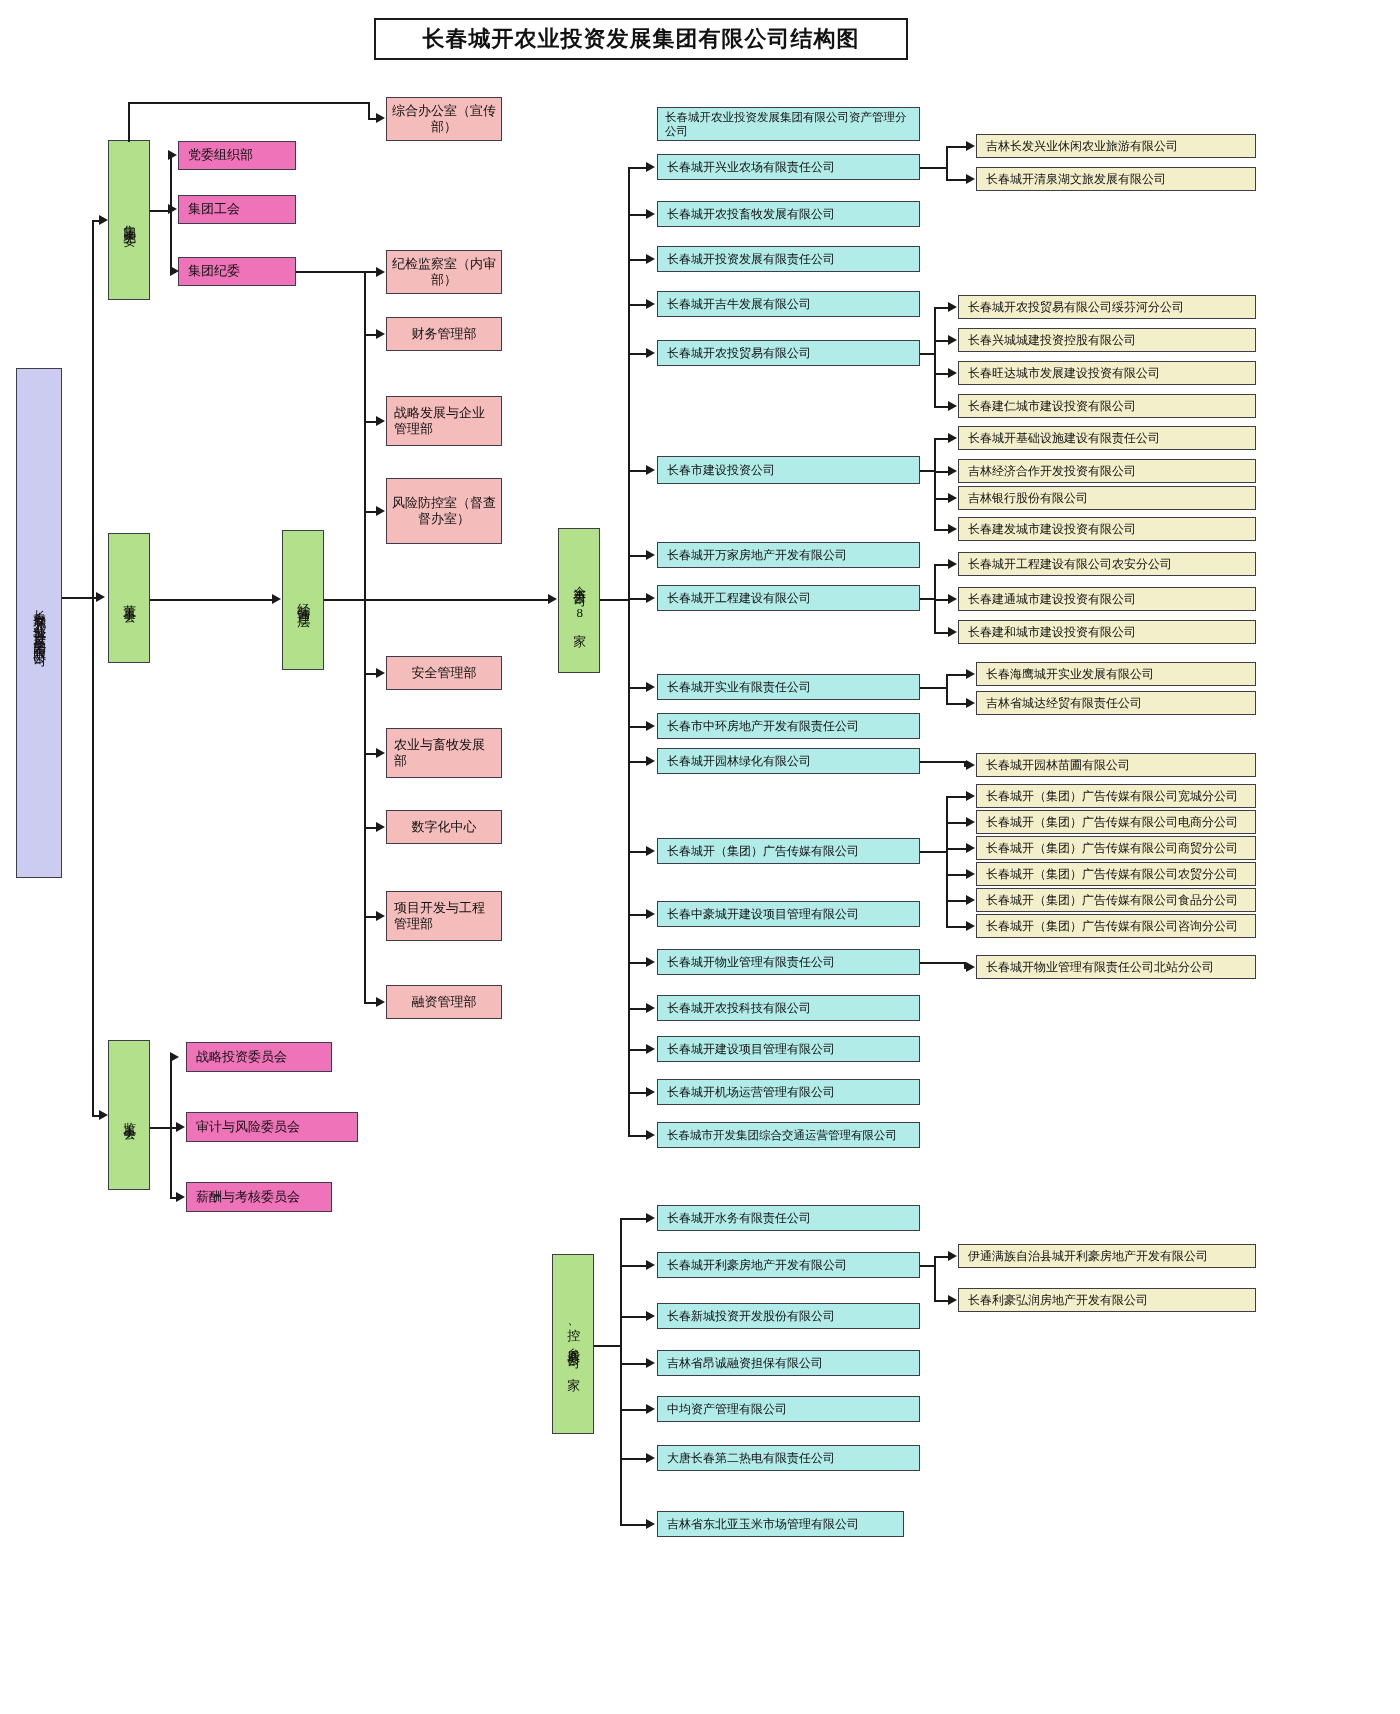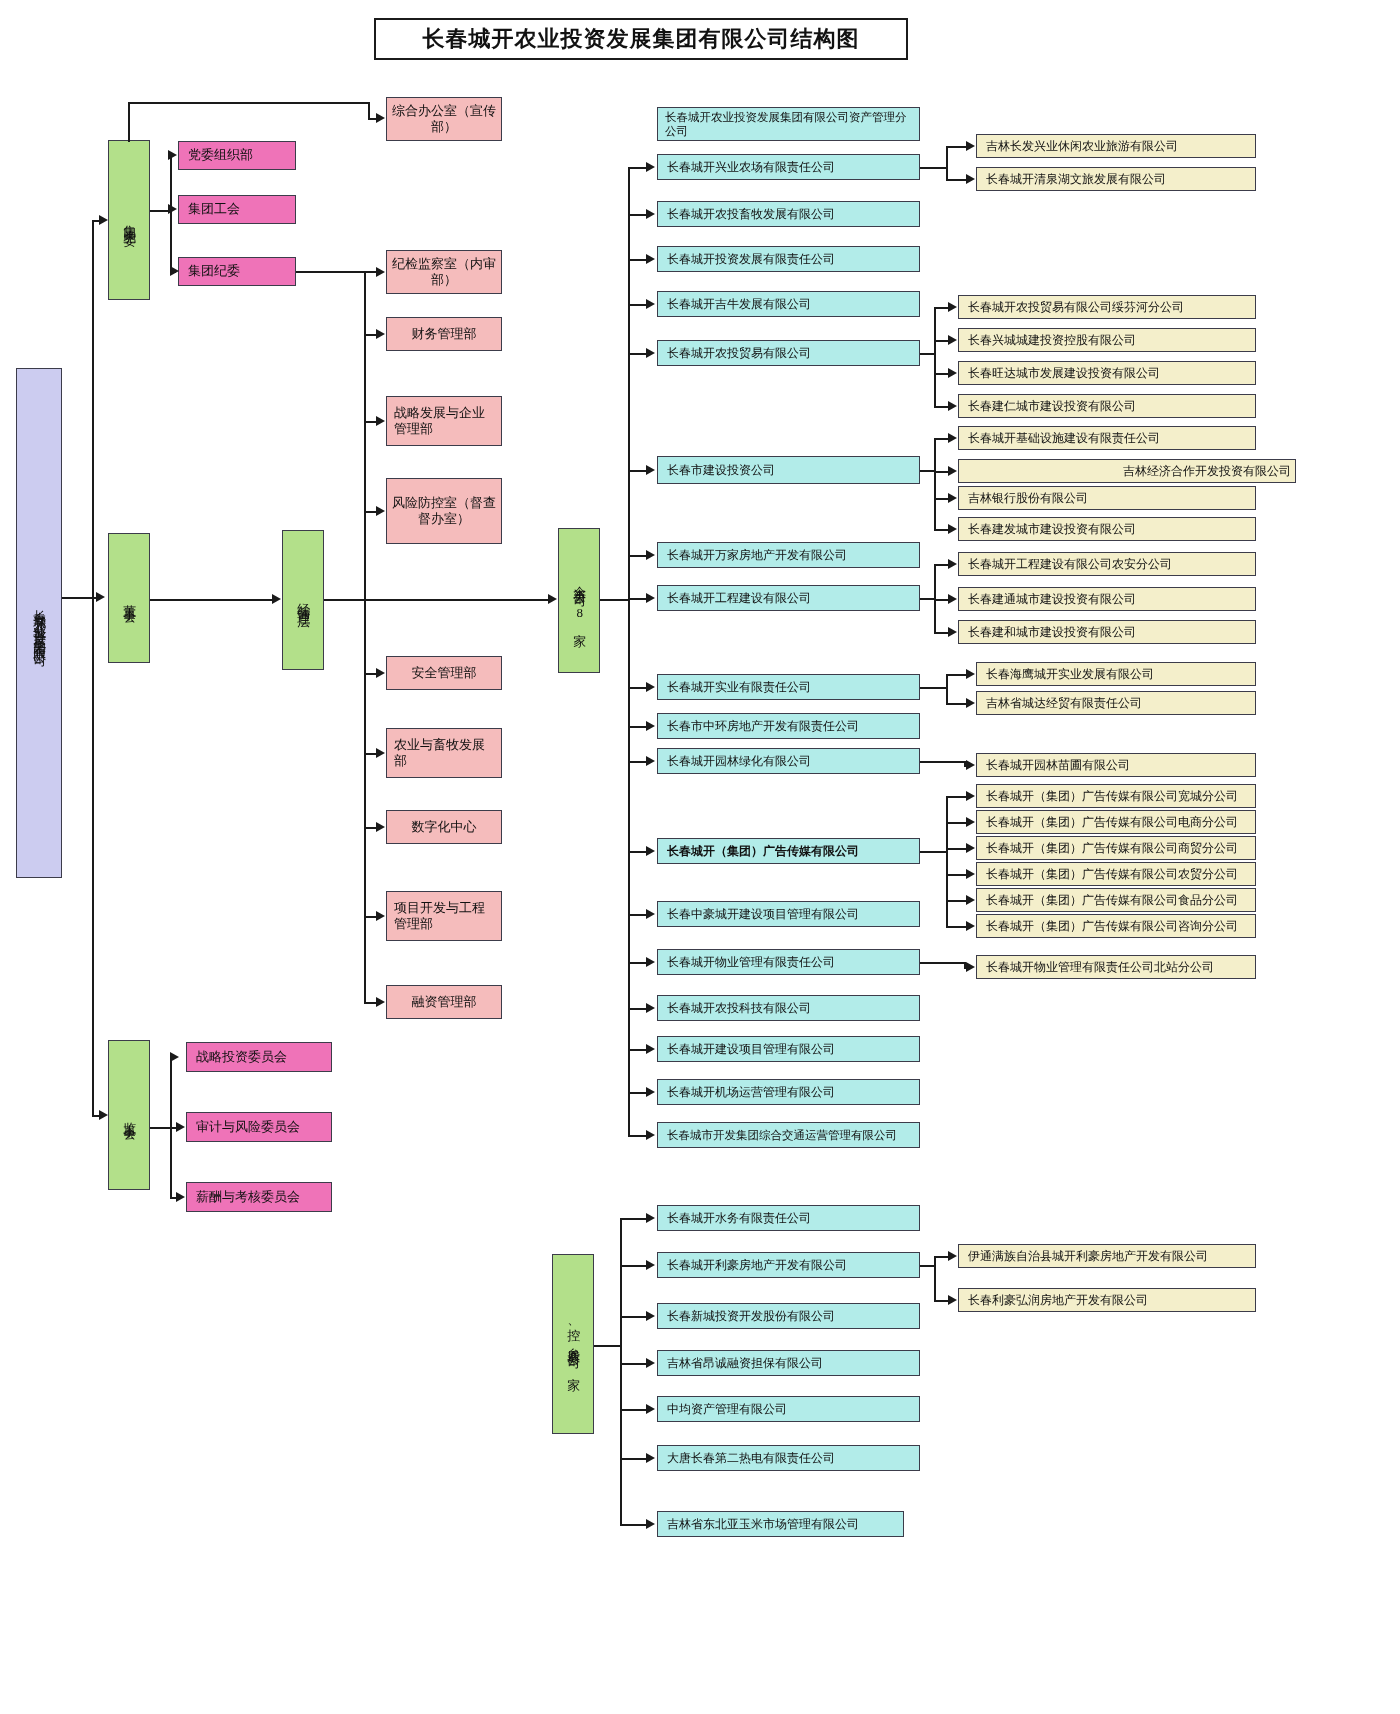--- a/index.html
+++ b/index.html
@@ -94,21 +94,21 @@
   <div class="node pink padleft" style="left:178px;top:195px;width:118px;height:29px;">
     <span class="txt">集团工会</span>
   </div>
   <div class="node pink padleft" style="left:178px;top:257px;width:118px;height:29px;">
     <span class="txt">集团纪委</span>
   </div>
 
   <div class="node pink padleft" style="left:186px;top:1042px;width:146px;height:30px;">
     <span class="txt">战略投资委员会</span>
   </div>
-  <div class="node pink padleft" style="left:186px;top:1112px;width:146px;height:30px;">
+  <div class="node pink padleft" style="left:186px;top:1112px;width:172px;height:30px;">
     <span class="txt">审计与风险委员会</span>
   </div>
   <div class="node pink padleft" style="left:186px;top:1182px;width:146px;height:30px;">
     <span class="txt">薪酬与考核委员会</span>
   </div>
 
   <div class="node rose center" style="left:386px;top:97px;width:116px;height:44px;">
     <span class="txt">综合办公室（宣传部）</span>
   </div>
 
@@ -174,21 +174,21 @@
   </div>
   <div class="node cyan padleft small" style="left:657px;top:674px;width:263px;height:26px;">
     <span class="txt">长春城开实业有限责任公司</span>
   </div>
   <div class="node cyan padleft small" style="left:657px;top:713px;width:263px;height:26px;">
     <span class="txt">长春市中环房地产开发有限责任公司</span>
   </div>
   <div class="node cyan padleft small" style="left:657px;top:748px;width:263px;height:26px;">
     <span class="txt">长春城开园林绿化有限公司</span>
   </div>
-  <div class="node cyan padleft small" style="left:657px;top:838px;width:263px;height:26px;font-weight:bold;">
+  <div class="node cyan padleft small" style="left:657px;top:838px;width:263px;height:26px;">
     <span class="txt">长春城开（集团）广告传媒有限公司</span>
   </div>
   <div class="node cyan padleft small" style="left:657px;top:901px;width:263px;height:26px;">
     <span class="txt">长春中豪城开建设项目管理有限公司</span>
   </div>
   <div class="node cyan padleft small" style="left:657px;top:949px;width:263px;height:26px;">
     <span class="txt">长春城开物业管理有限责任公司</span>
   </div>
   <div class="node cyan padleft small" style="left:657px;top:995px;width:263px;height:26px;">
     <span class="txt">长春城开农投科技有限公司</span>
@@ -219,21 +219,21 @@
   <div class="node yellow padleft small" style="left:958px;top:361px;width:298px;height:24px;">
     <span class="txt">长春旺达城市发展建设投资有限公司</span>
   </div>
   <div class="node yellow padleft small" style="left:958px;top:394px;width:298px;height:24px;">
     <span class="txt">长春建仁城市建设投资有限公司</span>
   </div>
 
   <div class="node yellow padleft small" style="left:958px;top:426px;width:298px;height:24px;">
     <span class="txt">长春城开基础设施建设有限责任公司</span>
   </div>
-  <div class="node yellow padleft small" style="left:958px;top:459px;width:338px;height:24px;text-align:right;">
+  <div class="node yellow padleft small" style="left:958px;top:459px;width:298px;height:24px;">
     <span class="txt">吉林经济合作开发投资有限公司</span>
   </div>
   <div class="node yellow padleft small" style="left:958px;top:486px;width:298px;height:24px;">
     <span class="txt">吉林银行股份有限公司</span>
   </div>
   <div class="node yellow padleft small" style="left:958px;top:517px;width:298px;height:24px;">
     <span class="txt">长春建发城市建设投资有限公司</span>
   </div>
 
   <div class="node yellow padleft small" style="left:958px;top:552px;width:298px;height:24px;">

